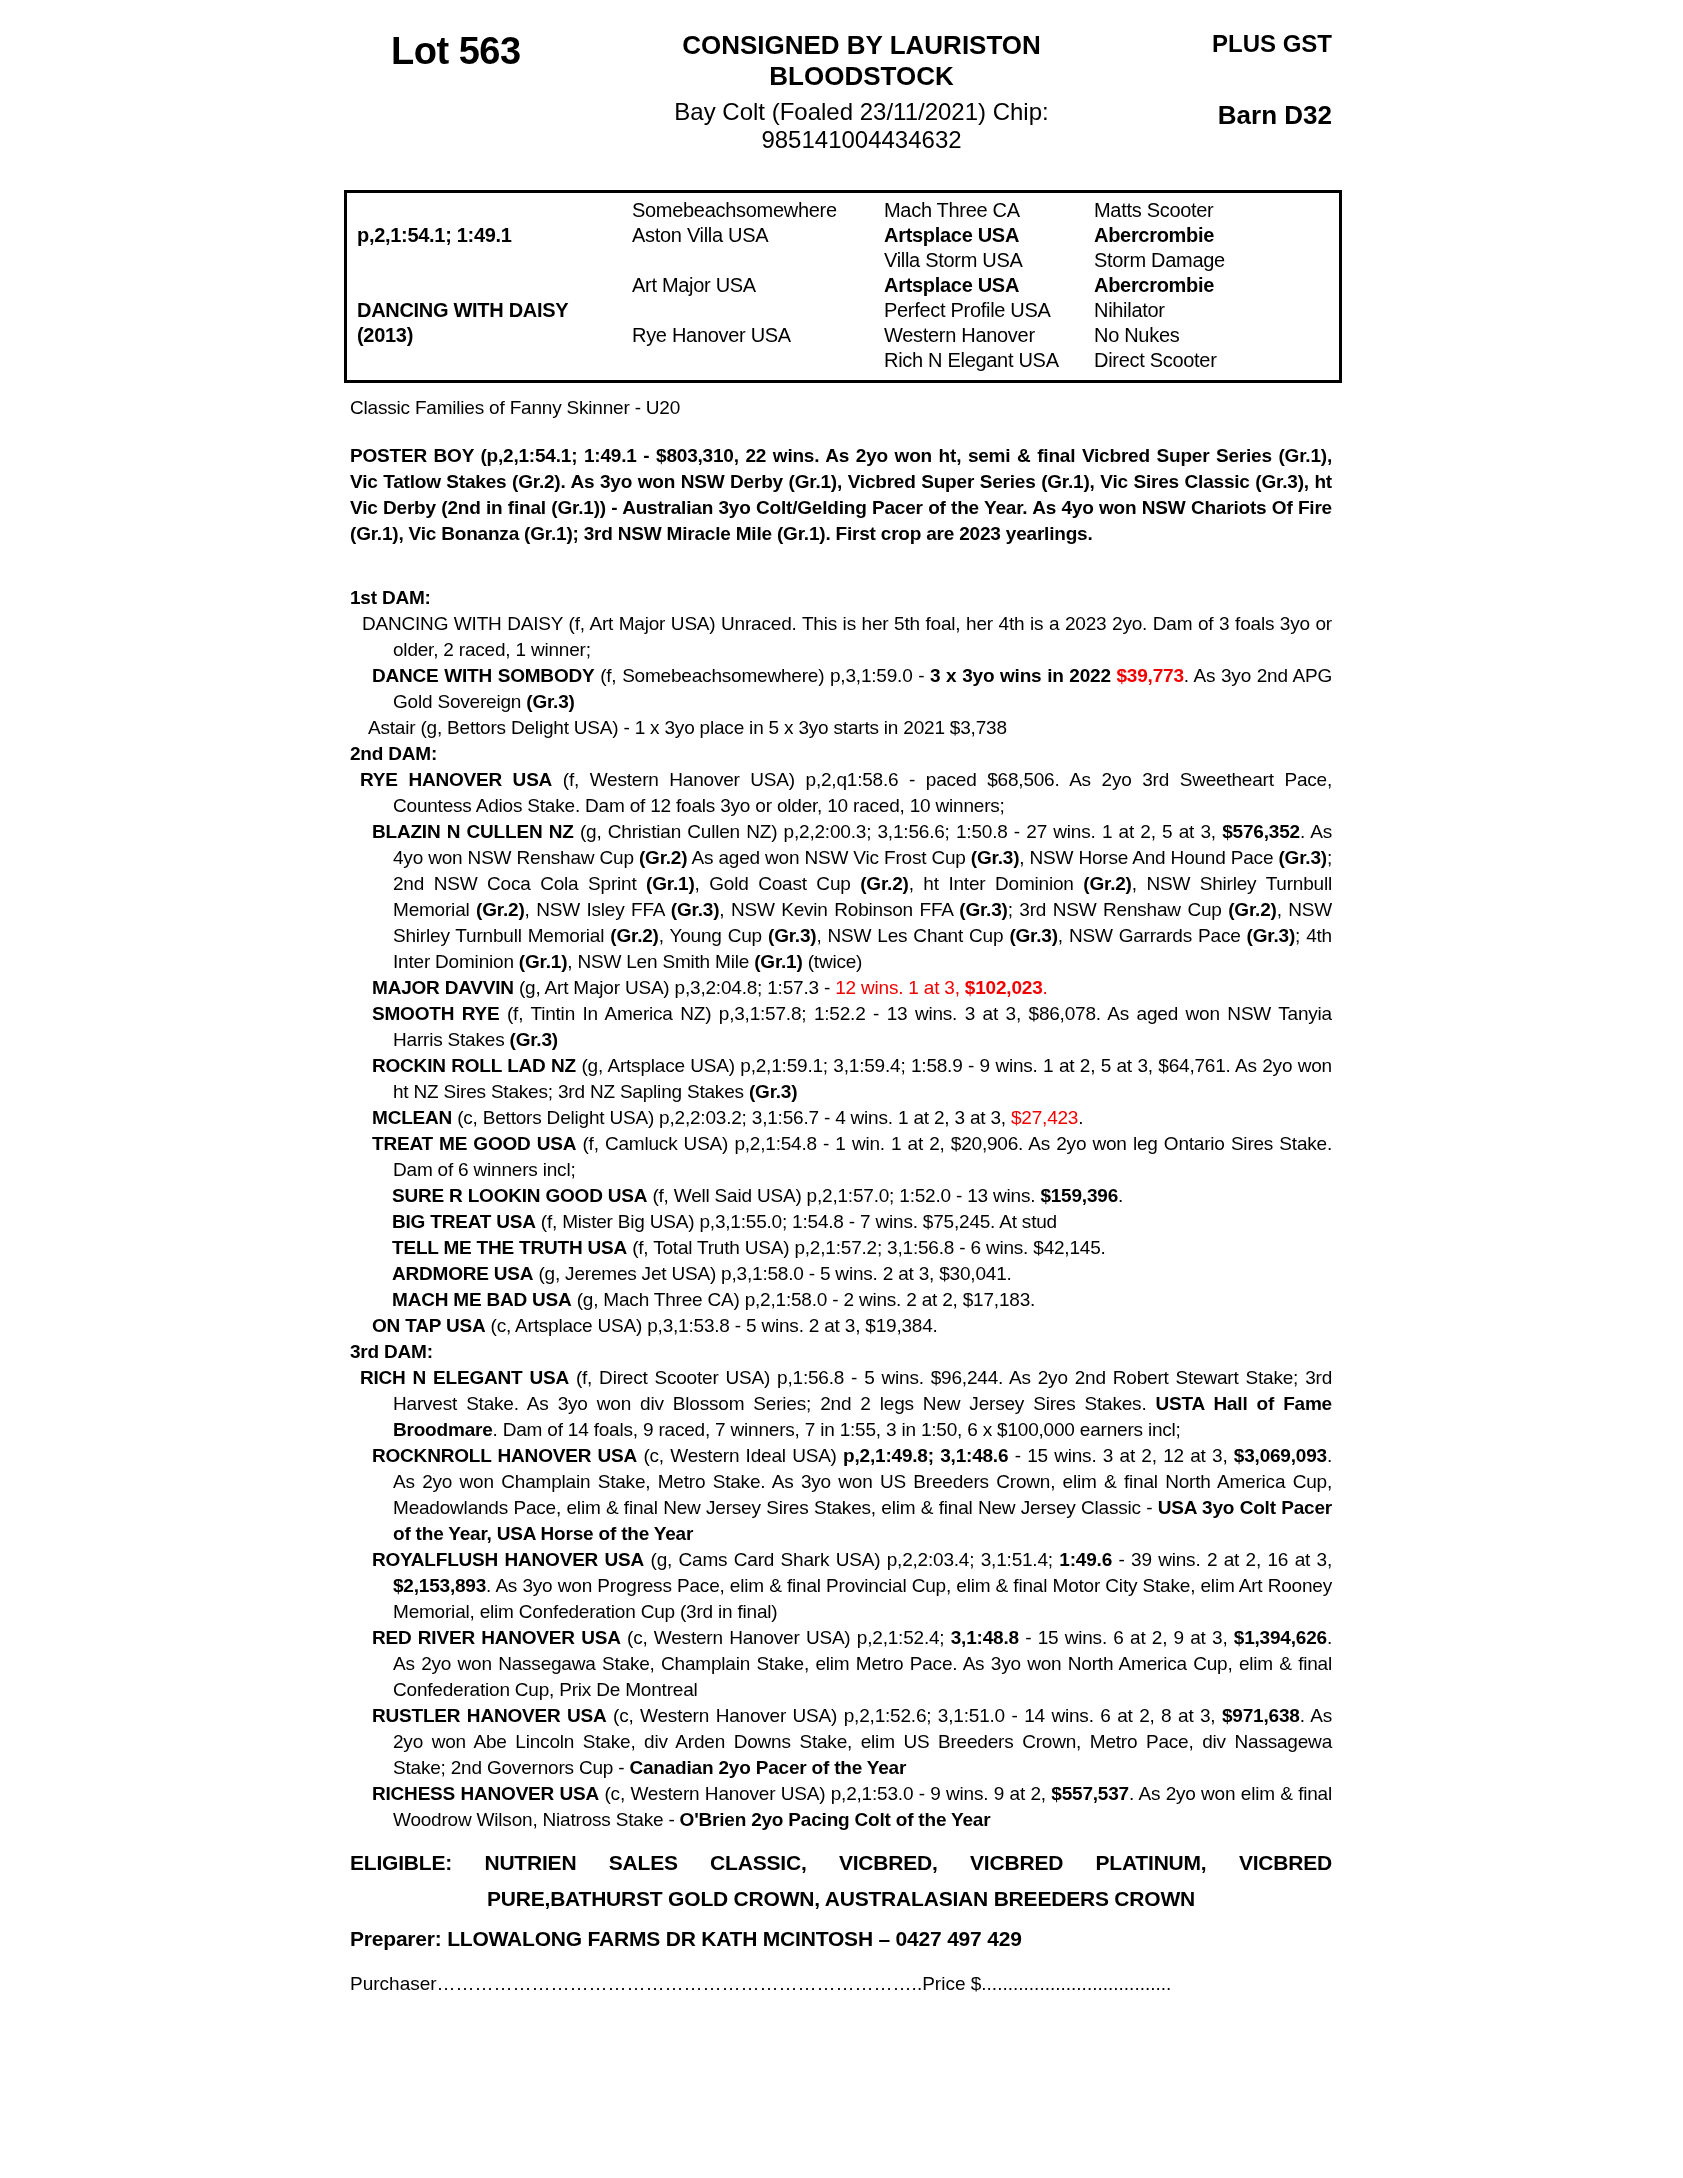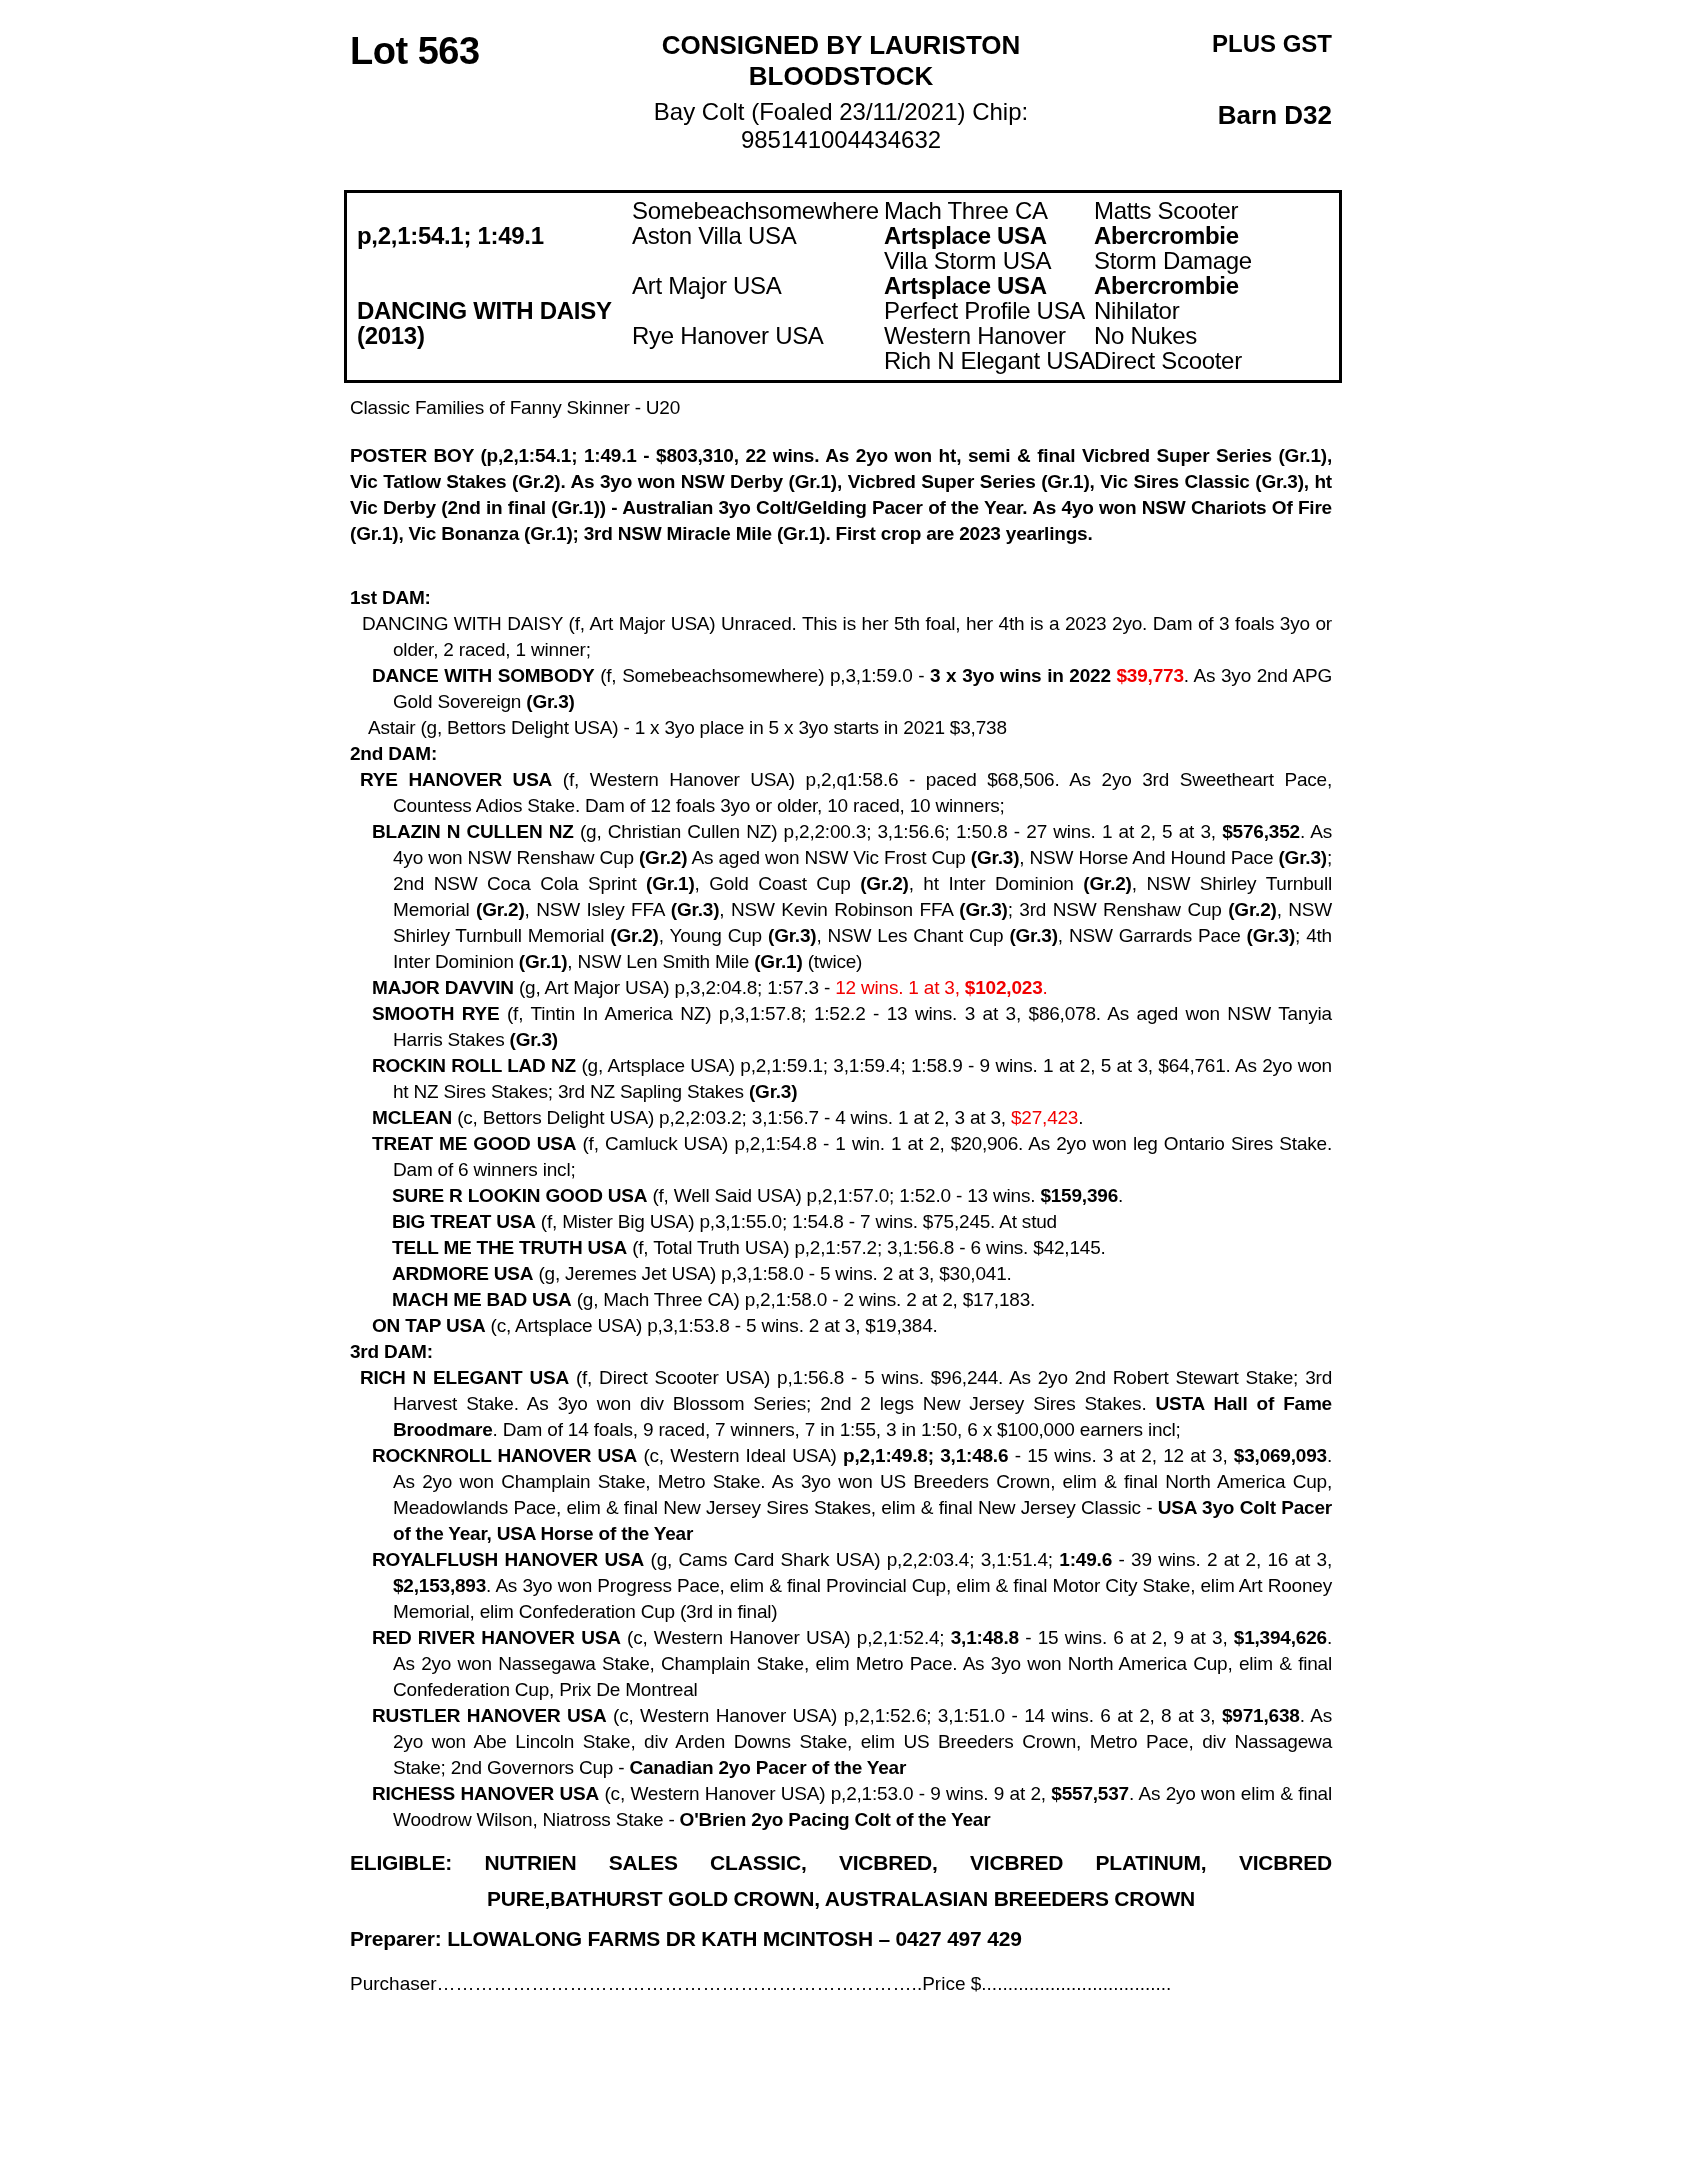--- a/index.html
+++ b/index.html
@@ -6,32 +6,32 @@
   html,body { margin:0; padding:0; background:#ffffff; }
   .page {
     width:1683px; height:2178px; background:#ffffff; color:#000;
     font-family:"Liberation Sans", sans-serif;
     position:relative; box-sizing:border-box;
     padding:30px 0 0 350px; overflow:hidden;
   }
   .content { width:982px; }
   
   .hrow { display:flex; align-items:flex-start; width:982px; }
-  .lot { width:248px; font-size:38px; font-weight:700; letter-spacing:-0.5px; }
+  .lot { width:248px; font-size:38px; font-weight:700; letter-spacing:-0.5px;margin-left:41px; }
   .mid { flex:1; text-align:center; }
   .consigned { font-size:26px; font-weight:700; }
   .subtitle { font-size:24px; margin-top:6px; }
   .rightcol { width:248px; text-align:right; }
   .gst { font-size:24px; font-weight:700; }
   .barn { font-size:26px; font-weight:700; margin-top:42px; }
   
   .pedigree {
     margin-top:36px; margin-left:-6px; width:998px; box-sizing:border-box;
     border:3px solid #000; padding:5px 0 7px 0;
-    font-size:24px; line-height:25px; letter-spacing:-0.3px;
+    font-size:20px; line-height:25px; letter-spacing:-0.3px;
   }
   .prow { display:flex; }
   .pcell { white-space:nowrap; }
   .c0 { width:285px; padding-left:10px; box-sizing:border-box; font-weight:700; }
   .c1 { width:252px; }
   .c2 { width:210px; }
   .c3 { flex:1; }
   
   .bodytext { margin-top:12px; width:982px; font-size:19px; line-height:26px; letter-spacing:-0.2px; }
   .p { text-align:justify; }

